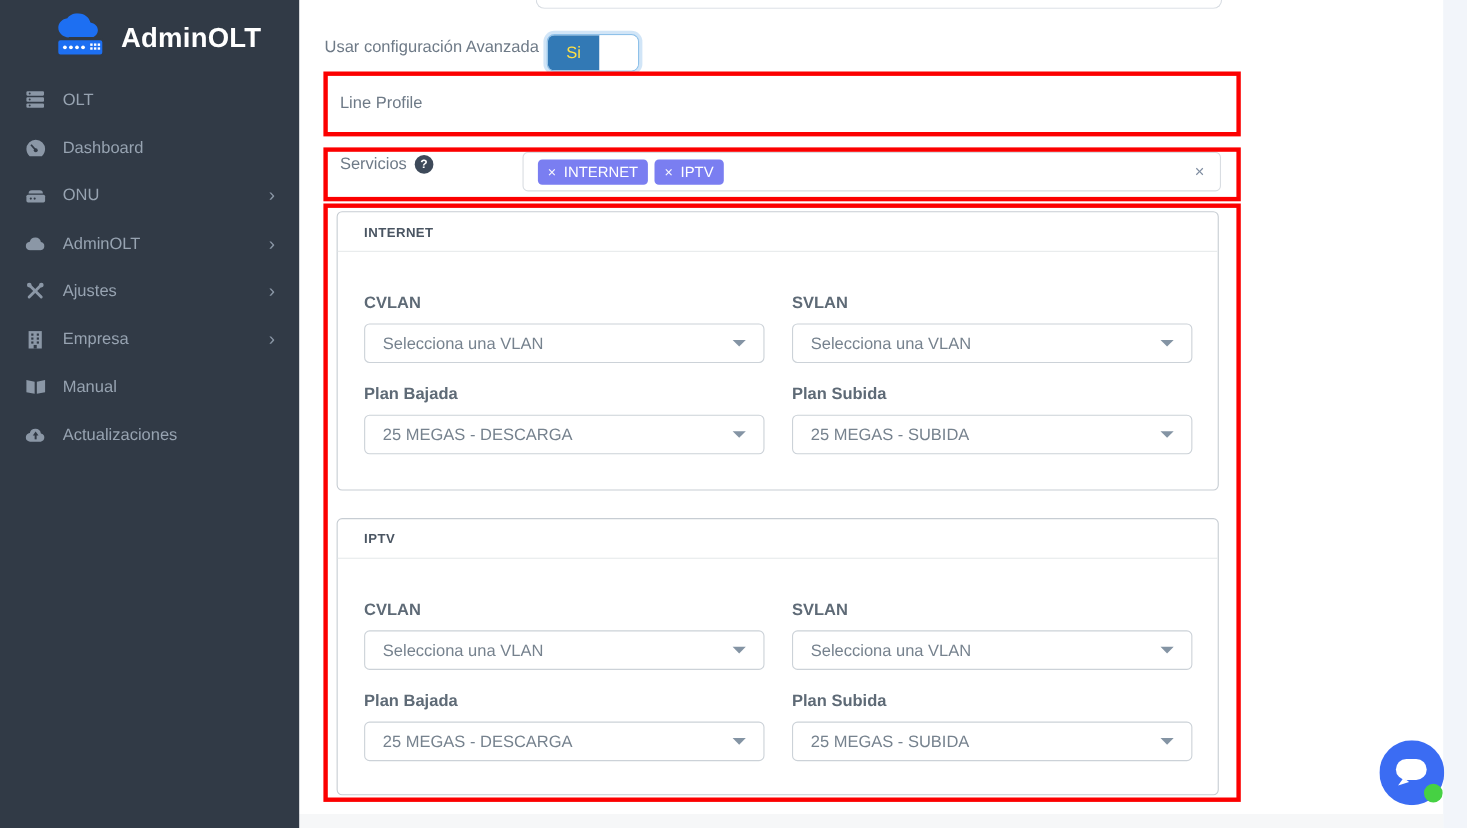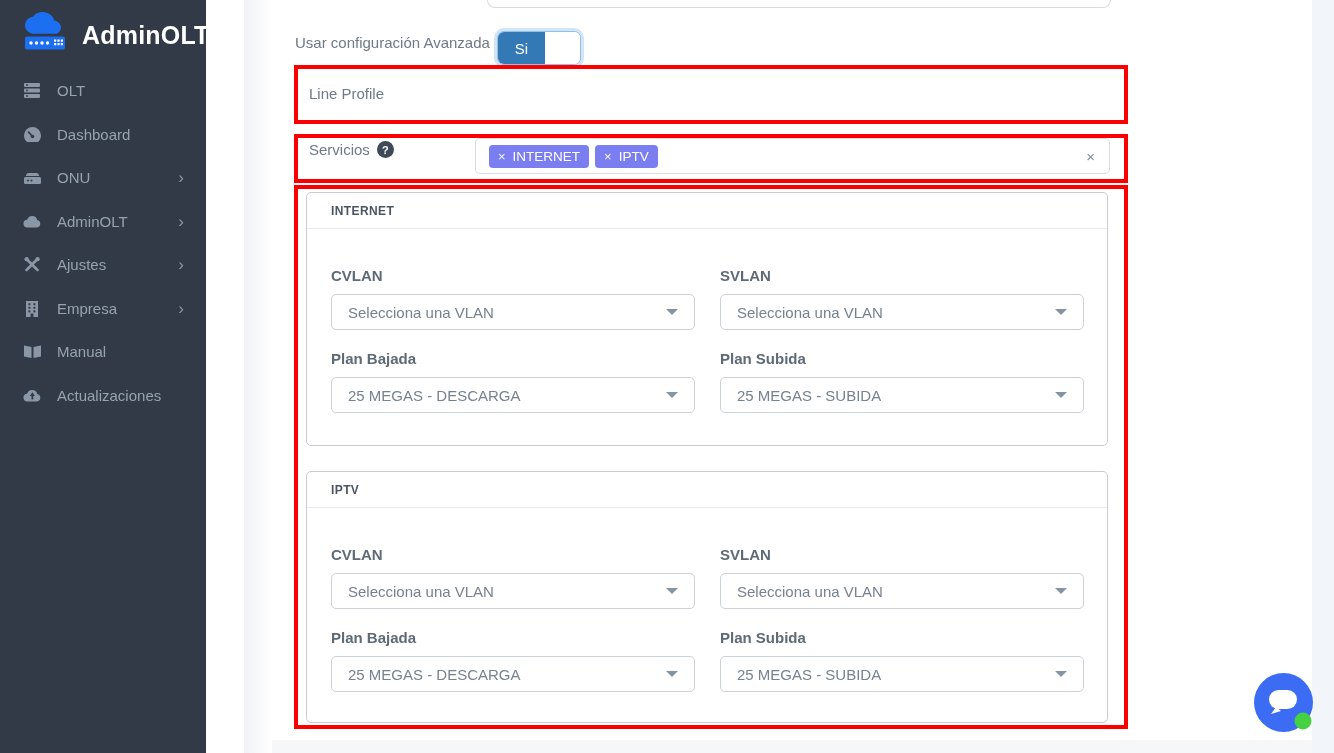--- a/index.html
+++ b/index.html
@@ -1,21 +1,21 @@
 <!DOCTYPE html>
 <html><head>
 <meta charset="utf-8">
 <style>
   * { box-sizing: border-box; margin: 0; padding: 0; }
   html,body { width:1334px; height:753px; }
   body { font-family: "Liberation Sans", "DejaVu Sans", sans-serif; background:#fff; overflow:hidden; }
   .screen { position:relative; width:1334px; height:753px; background:#fff; }
 
   
-  .sidebar { position:absolute; left:0; top:0; width:206px; height:753px; background:#313a46; }
+  .sidebar { position:absolute; left:0; top:0; width:272px; height:753px; background:#313a46;padding-left:28px; }
   .brand { display:flex; align-items:center; gap:10px; height:70px; padding-left:20px; }
   .brand-text { color:#ffffff; font-size:25px; font-weight:bold; letter-spacing:0.2px; }
   .nav { position:absolute; top:69px; left:0; right:0; }
   .nav-item { display:flex; align-items:center; height:43.5px; padding:0 22px; cursor:pointer; }
   .nav-icon { width:20px; height:17px; margin-right:15px; display:flex; align-items:center; justify-content:center; }
   .nav-icon svg { display:block; }
   .nav-label { color:#97a3b1; font-size:15px; }
   .nav-chevron { margin-left:auto; color:#8b97a6; font-size:17px; line-height:1; }
   .badge-new { margin-left:9px; background:#f1556c; color:#fff; font-size:11px; padding:2.5px 9px; border-radius:10px; font-weight:bold; }
 
@@ -27,21 +27,21 @@
 
   
   .top-sliver { position:absolute; left:487px; top:0; width:624px; height:8px;
                 border:1px solid #d6dbe1; border-top:none; border-radius:0 0 8px 8px; background:#fff; }
 
   
   .adv-label { position:absolute; left:295px; top:34px; font-size:15px; color:#6e7a87; }
   .toggle { position:absolute; left:497px; top:31px; width:84px; height:34px; display:flex;
             border:1px solid #8fc1e9; border-radius:7px; overflow:hidden; cursor:pointer;
             box-shadow:0 0 0 3px rgba(90,160,225,0.28); background:#fff; }
-  .toggle-on { width:47px; background:#3279b5; color:#ffffff; font-size:15px; display:flex; align-items:center; justify-content:center; }
+  .toggle-on { width:47px; background:#3279b5; color:#fde047; font-size:15px; display:flex; align-items:center; justify-content:center; }
   .toggle-off { flex:1; background:#ffffff; }
 
   
   .hl { position:absolute; border:4px solid #fc0000; pointer-events:none; z-index:6; }
   .hl1 { left:294px; top:65px; width:834px; height:59px; }
   .hl2 { left:294px; top:134px; width:834px; height:49px; }
   .hl3 { left:294px; top:185px; width:834px; height:544px; }
 
   
   .lp-label { position:absolute; left:309px; top:85px; font-size:15px; color:#6e7a87; }

